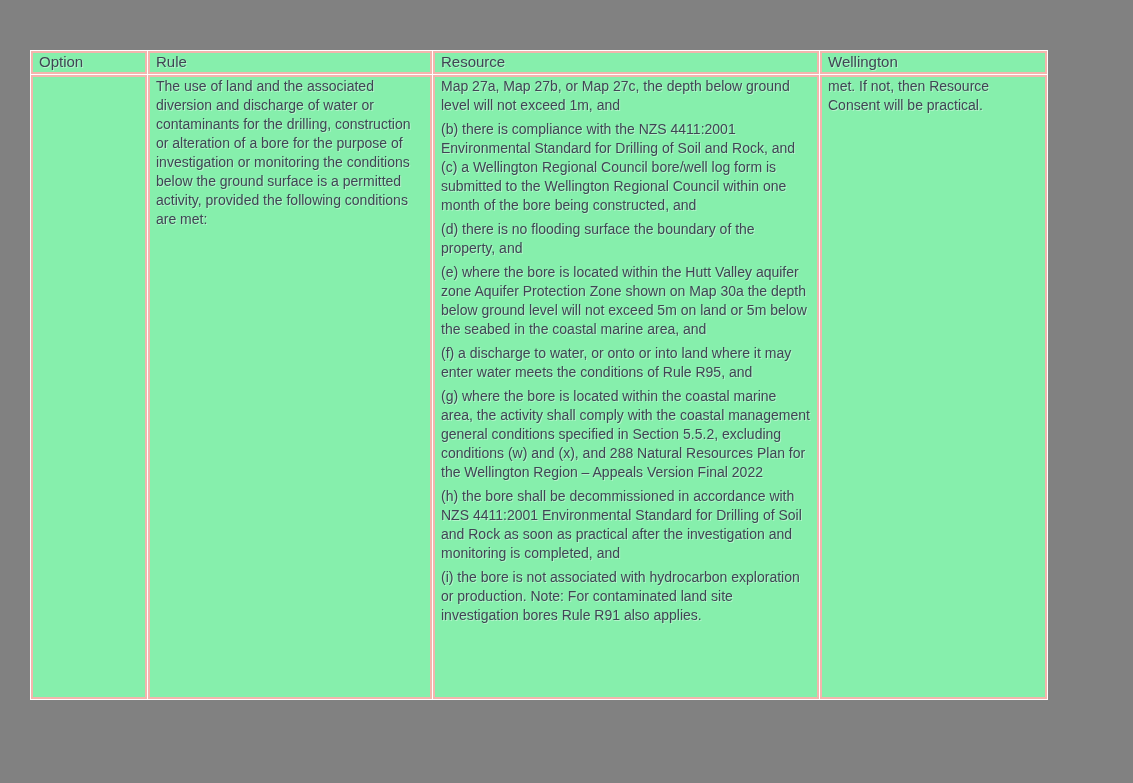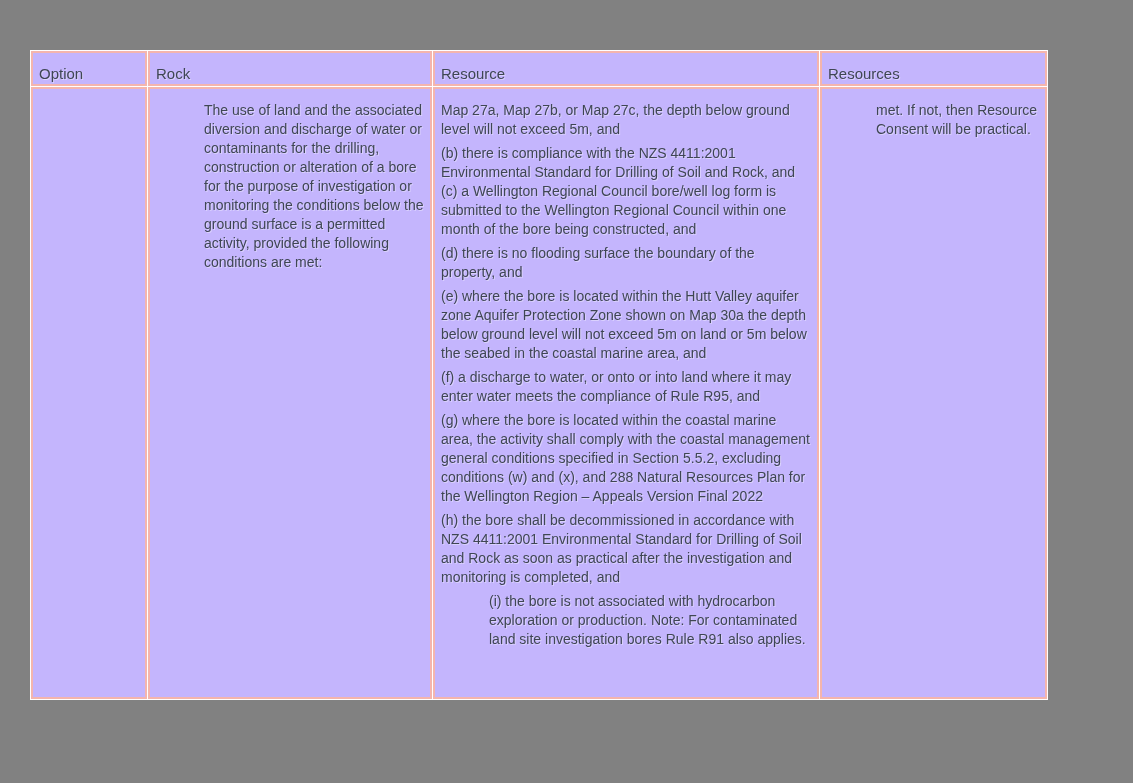--- a/index.html
+++ b/index.html
@@ -24,23 +24,23 @@
     width: 1018px;
     height: 650px;
     table-layout: fixed;
     border-collapse: separate;
     border-spacing: 1px;
     background: #ffffff;
   }
   table.rule-table th,
   table.rule-table td {
     border: 2px solid #f4b5ad;
-    background: #c4b5fd;
+    background: #86efac;
     vertical-align: top;
-    padding: 12px 6px 2px 6px;
+    padding: 0 6px 2px 6px;
     box-sizing: border-box;
     color: #3f4654;
     text-shadow: 1px 1px 0 rgba(255,255,255,0.38);
     overflow: hidden;
   }
   table.rule-table th {
     height: 22px;
     font-size: 15px;
     font-weight: normal;
     text-align: left;
@@ -48,57 +48,57 @@
     white-space: nowrap;
   }
   table.rule-table td {
     font-size: 14px;
     line-height: 19px;
   }
   td p {
     margin: 0 0 5px 0;
     padding: 0;
   }
-  td p:last-child { margin-bottom: 0; margin-left: 48px; }
+  td p:last-child { margin-bottom: 0; }
   .col-option     { width: 116px; }
   .col-rules      { width: 284px; }
   .col-condition  { width: 386px; }
   .col-compliance { width: 227px; }
 </style>
 </head>
 <body>
 
 <div class="page">
   <table class="rule-table">
     <colgroup>
       <col class="col-option">
       <col class="col-rules">
       <col class="col-condition">
       <col class="col-compliance">
     </colgroup>
     <thead>
       <tr>
         <th>Option</th>
-        <th>Rock</th>
+        <th>Rule</th>
         <th>Resource</th>
-        <th>Resources</th>
+        <th>Wellington</th>
       </tr>
     </thead>
     <tbody>
       <tr>
         <td></td>
         <td>
           <p>The use of land and the associated diversion and discharge of water or contaminants for the drilling, construction or alteration of a bore for the purpose of investigation or monitoring the conditions below the ground surface is a permitted activity, provided the following conditions are met:</p>
         </td>
         <td>
-          <p>Map 27a, Map 27b, or Map 27c, the depth below ground level will not exceed 5m, and</p>
+          <p>Map 27a, Map 27b, or Map 27c, the depth below ground level will not exceed 1m, and</p>
           <p>(b) there is compliance with the NZS 4411:2001 Environmental Standard for Drilling of Soil and Rock, and (c) a Wellington Regional Council bore/well log form is submitted to the Wellington Regional Council within one month of the bore being constructed, and</p>
           <p>(d) there is no flooding surface the boundary of the property, and</p>
           <p>(e) where the bore is located within the Hutt Valley aquifer zone Aquifer Protection Zone shown on Map 30a the depth below ground level will not exceed 5m on land or 5m below the seabed in the coastal marine area, and</p>
-          <p>(f) a discharge to water, or onto or into land where it may enter water meets the compliance of Rule R95, and</p>
+          <p>(f) a discharge to water, or onto or into land where it may enter water meets the conditions of Rule R95, and</p>
           <p>(g) where the bore is located within the coastal marine area, the activity shall comply with the coastal management general conditions specified in Section 5.5.2, excluding conditions (w) and (x), and 288 Natural Resources Plan for the Wellington Region – Appeals Version Final 2022</p>
           <p>(h) the bore shall be decommissioned in accordance with NZS 4411:2001 Environmental Standard for Drilling of Soil and Rock as soon as practical after the investigation and monitoring is completed, and</p>
           <p>(i) the bore is not associated with hydrocarbon exploration or production. Note: For contaminated land site investigation bores Rule R91 also applies.</p>
         </td>
         <td>
           <p>met. If not, then Resource Consent will be practical.</p>
         </td>
       </tr>
     </tbody>
   </table>

